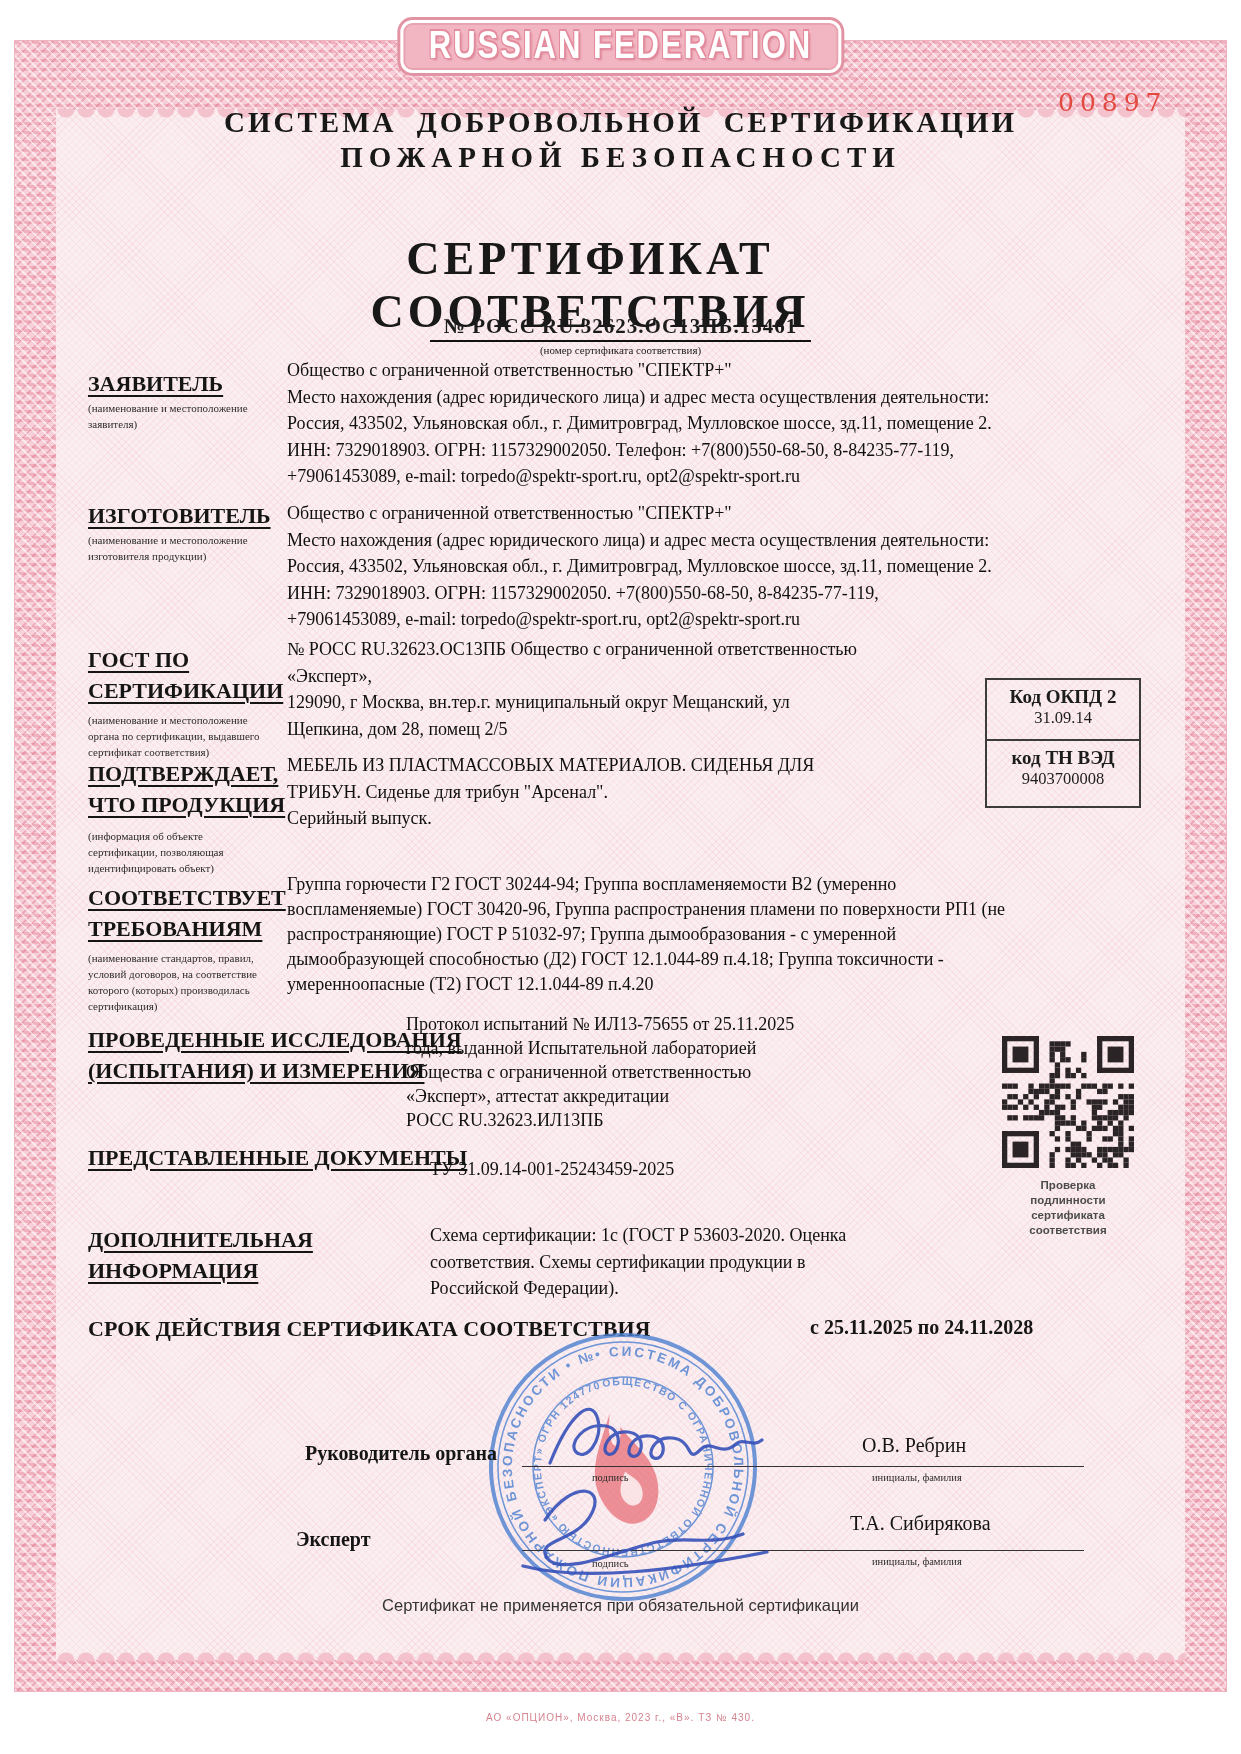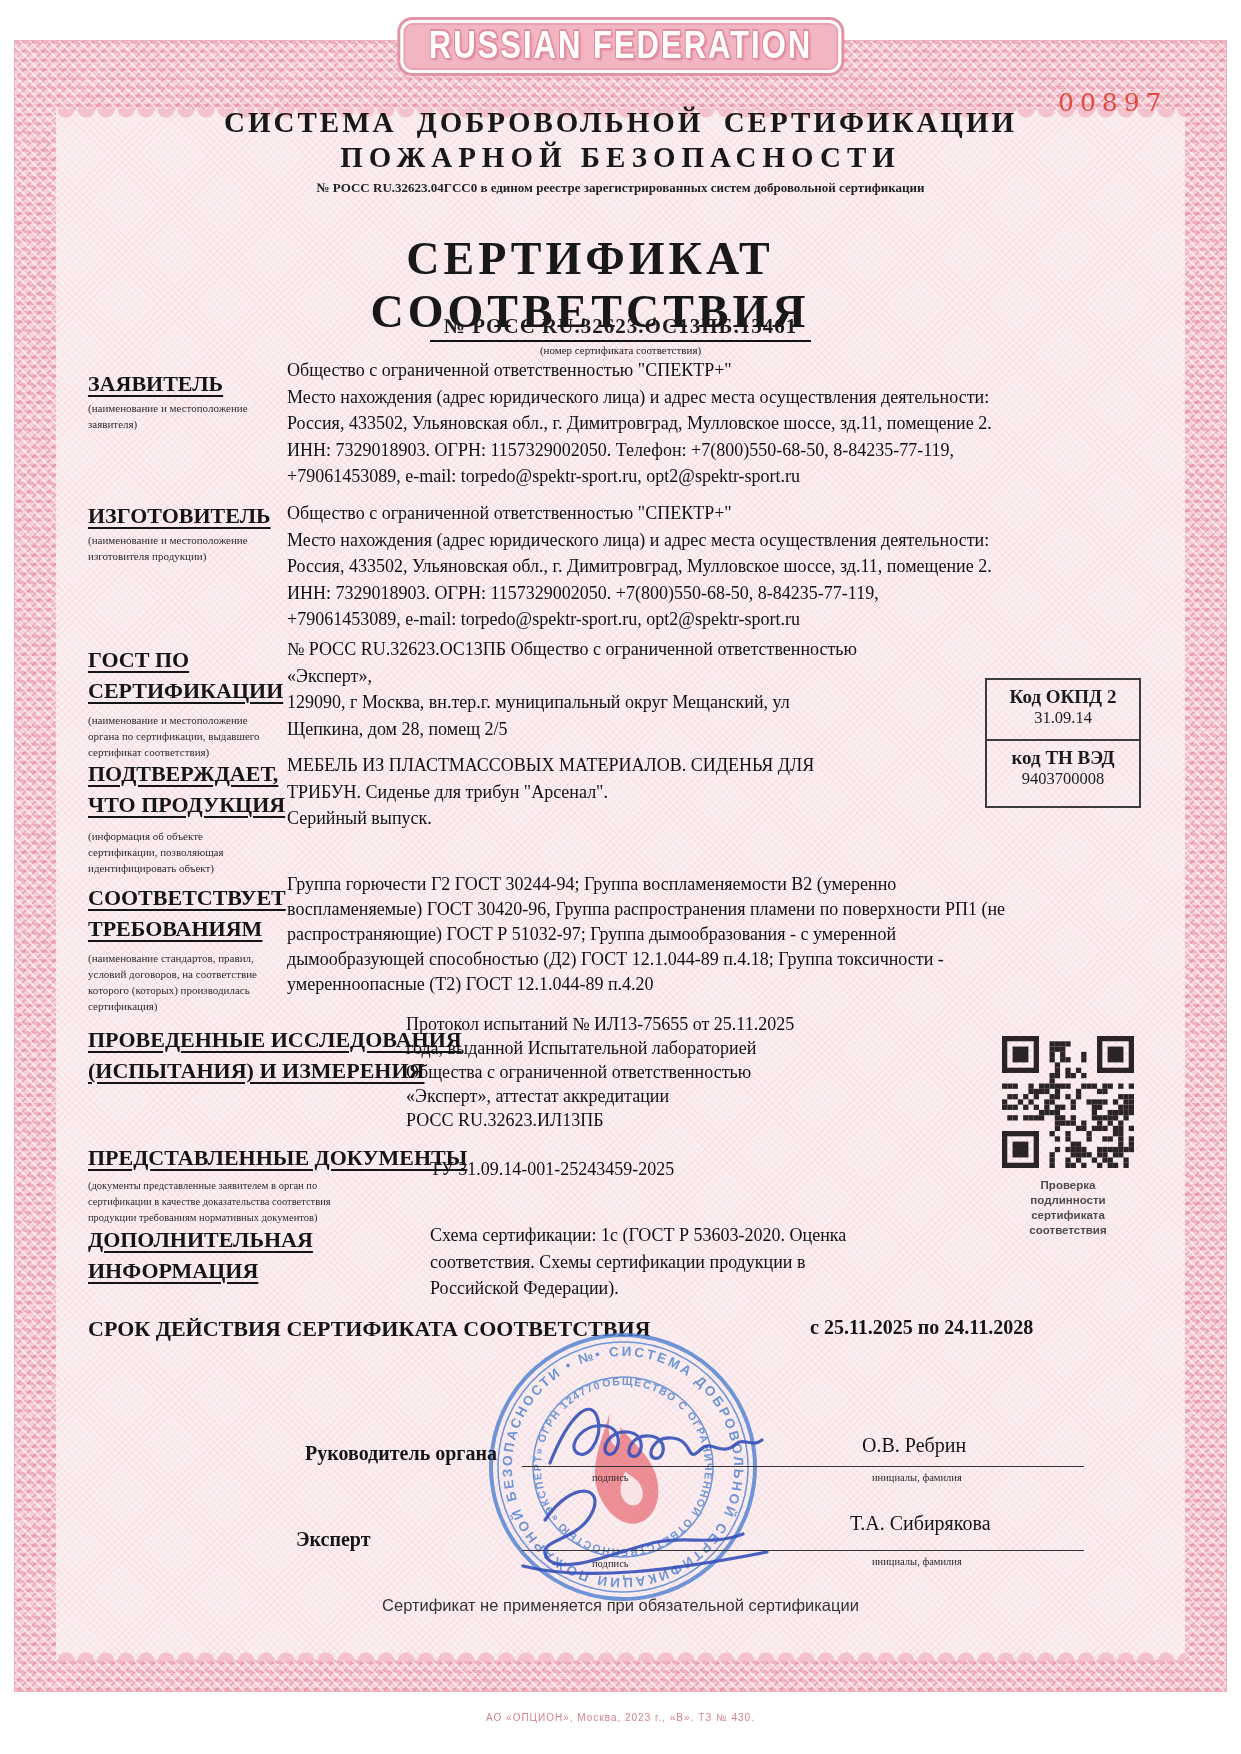--- a/index.html
+++ b/index.html
@@ -90,21 +90,20 @@
 <div class="page">
   <div class="lace-band"></div>
   <div class="inner-sheet"></div>
 
   <div class="banner">
     <span>RUSSIAN FEDERATION</span>
   </div>
   <div class="serial">00897</div>
   <div class="sys1">СИСТЕМА ДОБРОВОЛЬНОЙ СЕРТИФИКАЦИИ</div>
   <div class="sys2">ПОЖАРНОЙ БЕЗОПАСНОСТИ</div>
-  <div class="registry">№ РОСС RU.32623.04ГСС0 в едином реестре зарегистрированных систем добровольной сертификации</div>
 
 
   <div class="cert-title">СЕРТИФИКАТ СООТВЕТСТВИЯ</div>
   <div class="cert-number">
     <span>№ РОСС RU.32623.ОС13ПБ.13461</span>
   </div>
   <div class="num-caption">(номер сертификата соответствия)</div>
 
   <div class="sec-label" style="top:368px">ЗАЯВИТЕЛЬ</div>
   <div class="sec-sub" style="top:400px">(наименование и местоположение
@@ -372,23 +371,20 @@
         <rect x="30" y="90" width="5" height="35" fill="#2b2427"></rect>
         <rect x="10" y="100" width="15" height="15" fill="#2b2427"></rect>
       </svg>
   </div>
   <div class="qr-caption">Проверка
 подлинности
 сертификата
 соответствия</div>
 
   <div class="sec-label" style="top:1142px">ПРЕДСТАВЛЕННЫЕ ДОКУМЕНТЫ</div>
-  <div class="sec-sub wide" style="top:1178px">(документы представленные заявителем в орган по
-сертификации в качестве доказательства соответствия
-продукции требованиям нормативных документов)</div>
   <div class="sec-body" style="left:430px;top:1156px;width:420px">ТУ 31.09.14-001-25243459-2025</div>
 
   <div class="sec-label" style="top:1224px">ДОПОЛНИТЕЛЬНАЯ
 ИНФОРМАЦИЯ</div>
   <div class="sec-body" style="left:430px;top:1222px;width:540px">Схема сертификации: 1с (ГОСТ Р 53603-2020. Оценка
 соответствия. Схемы сертификации продукции в
 Российской Федерации).</div>
 
   <div class="validity-label plain">СРОК ДЕЙСТВИЯ СЕРТИФИКАТА СООТВЕТСТВИЯ</div>
   <div class="validity-value">с 25.11.2025 по 24.11.2028</div>

